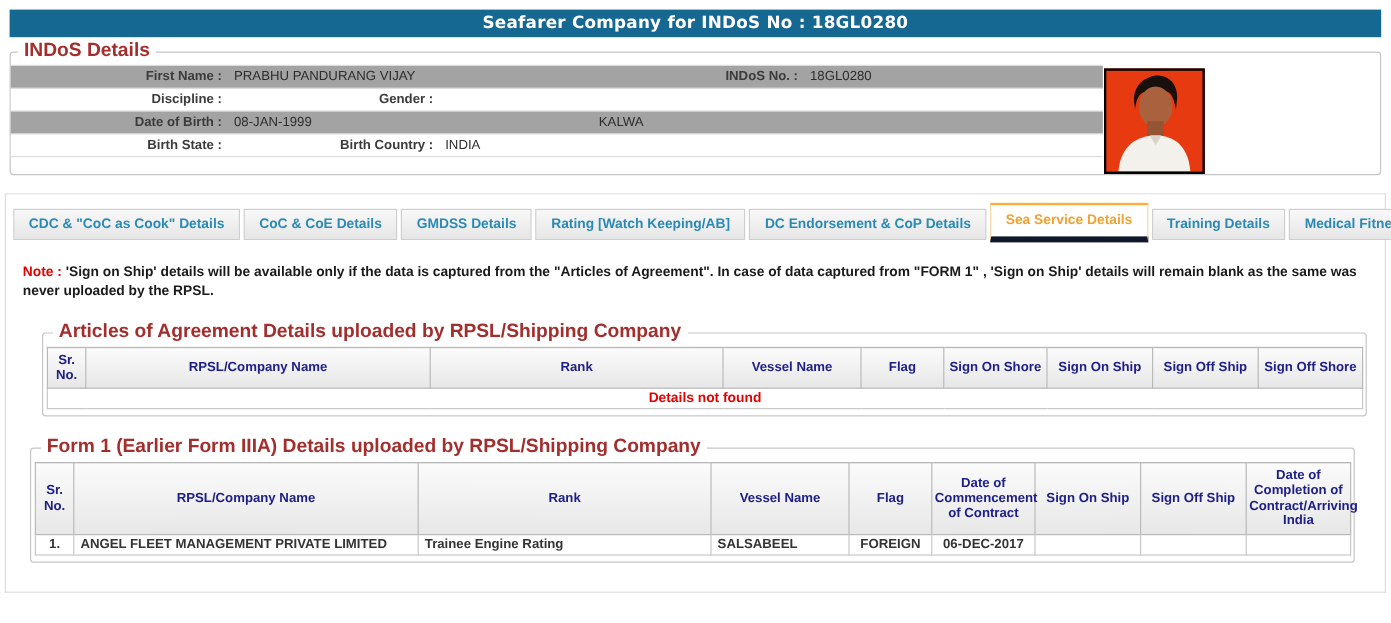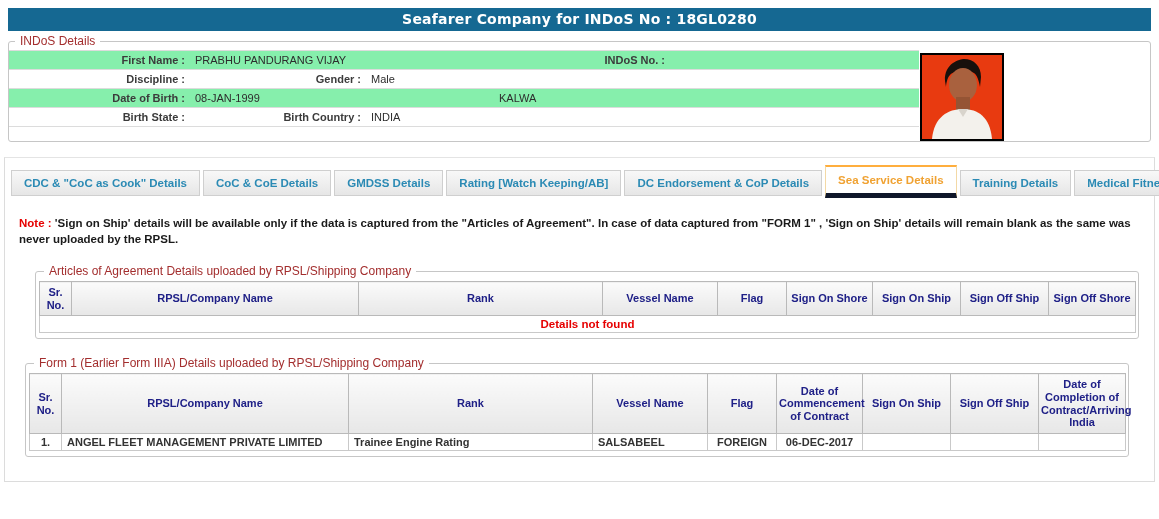--- a/index.html
+++ b/index.html
@@ -25,41 +25,41 @@
   }
 
   
   fieldset {
     border: 1px solid #c6c6c6;
     border-radius: 3px;
     margin: 0; padding: 0;
   }
   legend {
     color: #a32e2e;
-    font-weight: normal;
-    font-size: 12px;
+    font-weight: bold;
+    font-size: 16px;
     padding: 0 5px;
     margin-left: 6px;
   }
 
   .indos-fieldset {
     margin: 3px 8px 0 8px;
     padding: 0 0 14px 0;
     position: relative;
     min-height: 100px;
   }
   .indos-body { position: relative; margin-top: 2px; }
   .indos-rows { width: 910px; border-top: 1px solid #dcdcdc; }
   .indos-row {
     display: flex;
     height: 19px; line-height: 19px;
     border-bottom: 1px solid #dcdcdc;
     background: #ffffff;
   }
-  .indos-row.striped { background: #86efac; }
+  .indos-row.striped { background: #a3a3a3; }
   .indos-row .c1 { width: 176px; text-align: right; font-weight: bold; color: #3b3b3b; white-space: nowrap; }
   .indos-row .c2 { width: 304px; padding-left: 10px; color: #2d2d2d; white-space: nowrap; }
   .indos-row .c3 { width: 176px; text-align: right; font-weight: bold; color: #3b3b3b; white-space: nowrap; }
   .indos-row .c4 { flex: 1; padding-left: 10px; color: #2d2d2d; white-space: nowrap; }
 
   .photo-frame {
     position: absolute;
     left: 911px; top: 3px;
     width: 84px; height: 88px;
     border: 2px solid #000000;
@@ -159,25 +159,25 @@
 <div class="title-bar">Seafarer Company for INDoS No : 18GL0280</div>
 
 <fieldset class="indos-fieldset">
   <legend>INDoS Details</legend>
   <div class="indos-body">
     <div class="indos-rows">
         <div class="indos-row striped">
           <div class="c1">First Name :</div>
           <div class="c2">PRABHU PANDURANG VIJAY</div>
           <div class="c3">INDoS No. :</div>
+          <div class="c4">18GL0280</div>
         </div>
         <div class="indos-row">
           <div class="c1">Discipline :</div>
           <div class="c3">Gender :</div>
-          <div class="c4">Male</div>
         </div>
         <div class="indos-row striped">
           <div class="c1">Date of Birth :</div>
           <div class="c2">08-JAN-1999</div>
           <div class="c4">KALWA</div>
         </div>
         <div class="indos-row">
           <div class="c1">Birth State :</div>
           <div class="c3">Birth Country :</div>
           <div class="c4">INDIA</div>

